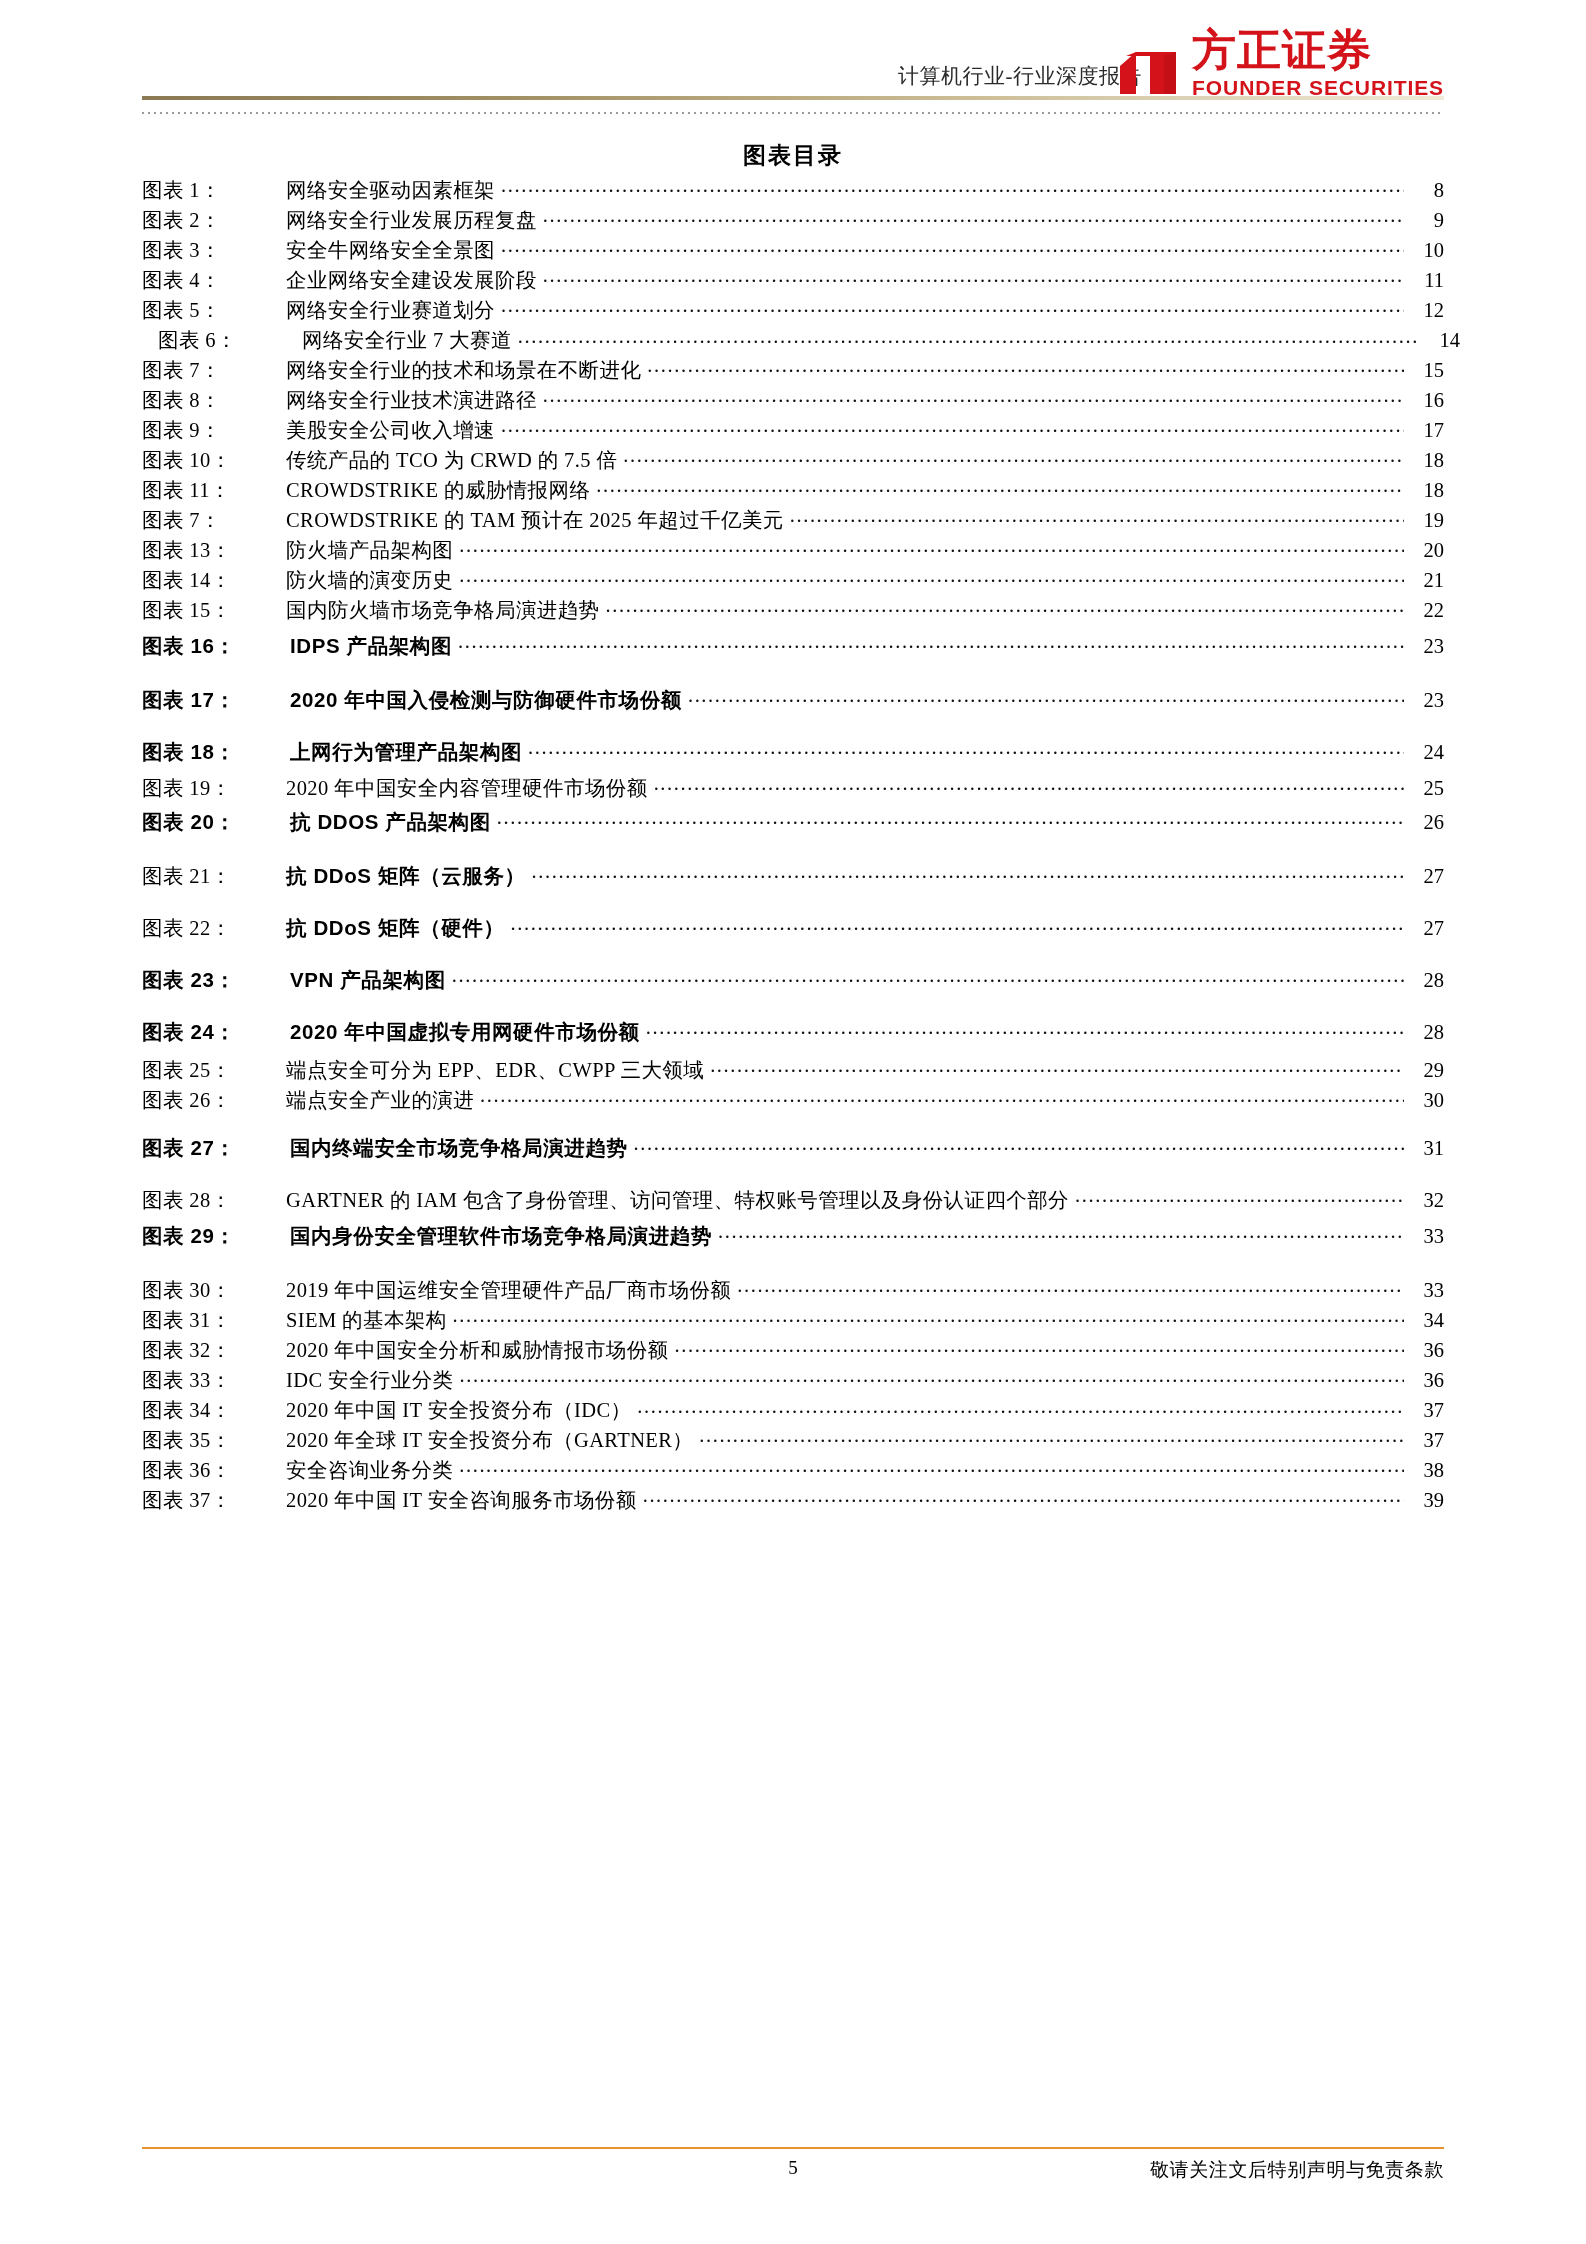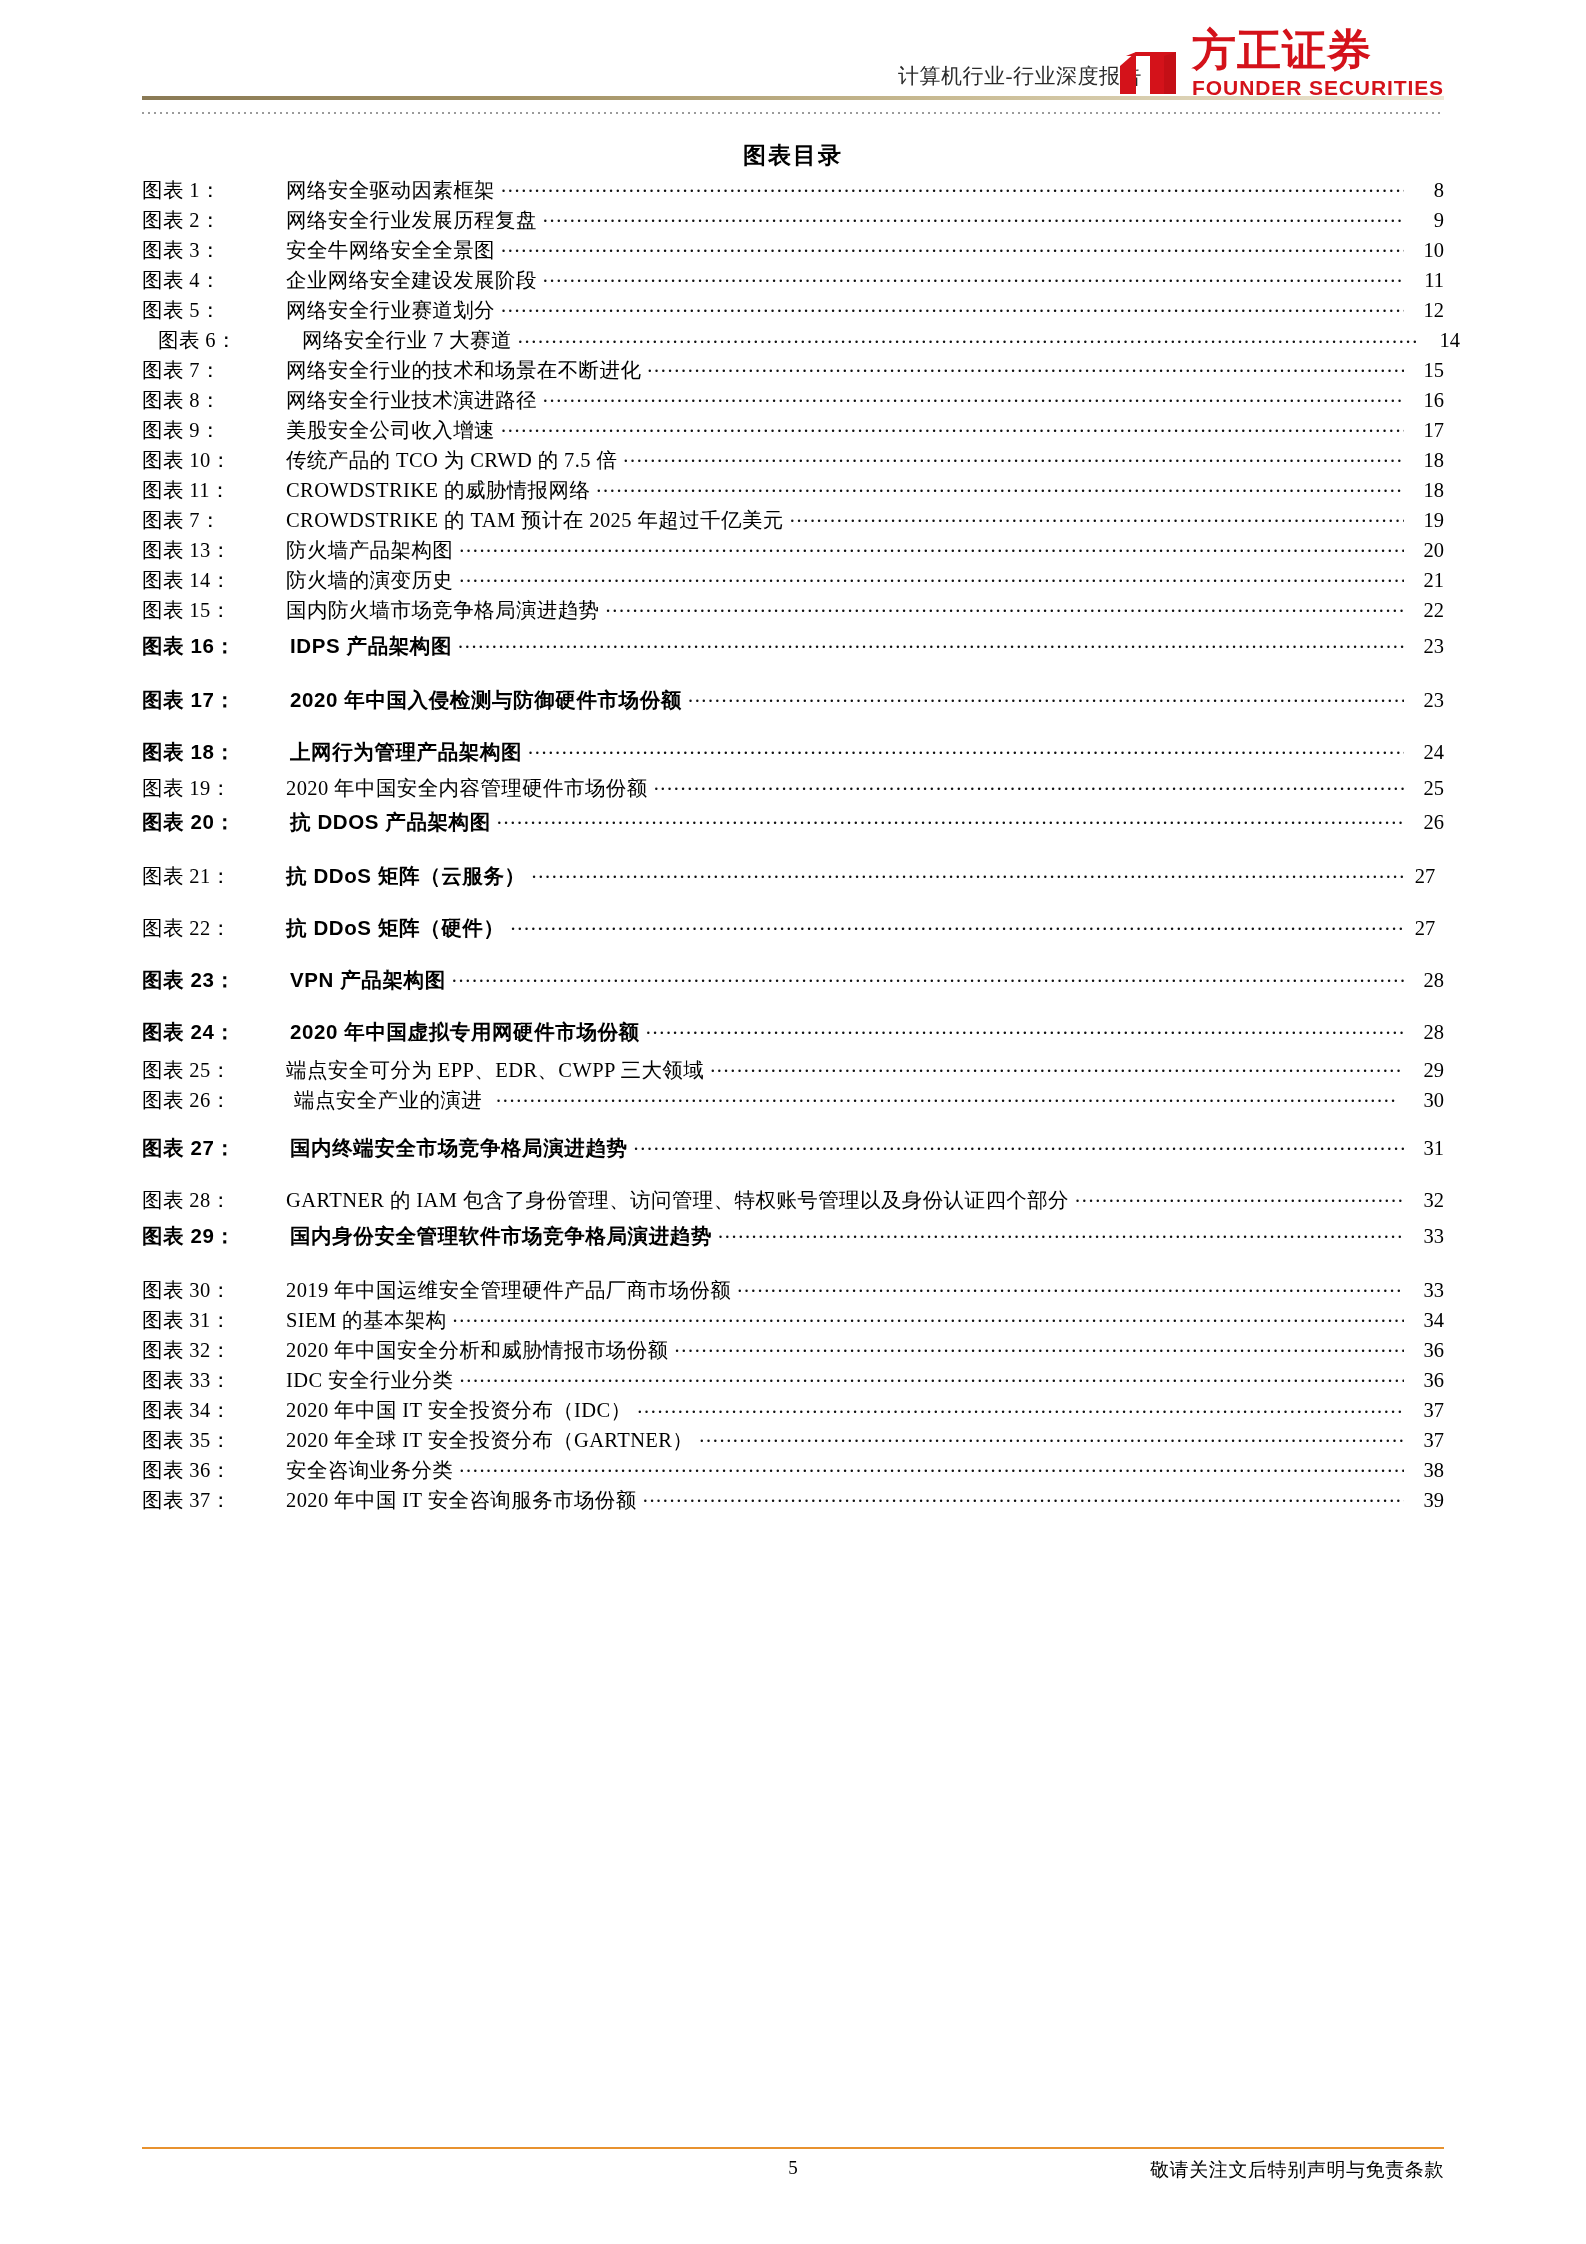--- a/index.html
+++ b/index.html
@@ -199,21 +199,20 @@
     font-weight: normal;
   }
   .row-mixed .toc-text {
     font-family: "Liberation Sans", "DejaVu Sans", sans-serif;
     font-weight: bold;
     letter-spacing: 0.6px;
   }
   .row-mixed .toc-page {
     font-family: "Liberation Serif", "DejaVu Serif", serif;
     font-weight: normal;
-    text-align: center;
   }
 
   
   .footer-rule {
     position: absolute;
     left: 142px;
     top: 2147px;
     width: 1302px;
     height: 2px;
     background: #e8922f;
@@ -418,21 +417,21 @@
         <span class="toc-text">2020 年中国虚拟专用网硬件市场份额</span>
         <span class="toc-leader"></span>
         <span class="toc-page">28</span>
       </div>
       <div class="toc-row row-regular" style="position: absolute; left: 0px; top: 880px; width: 100%;">
         <span class="toc-label">图表 25：</span>
         <span class="toc-text">端点安全可分为 EPP、EDR、CWPP 三大领域</span>
         <span class="toc-leader"></span>
         <span class="toc-page">29</span>
       </div>
-      <div class="toc-row row-regular" style="position: absolute; left: 0px; top: 910px; width: 100%; gap: 8px;">
+      <div class="toc-row row-regular" style="position: absolute; left: 0px; top: 910px; width: 100%;">
         <span class="toc-label">图表 26：</span>
         <span class="toc-text">端点安全产业的演进</span>
         <span class="toc-leader"></span>
         <span class="toc-page">30</span>
       </div>
       <div class="toc-row row-bold" style="position: absolute; left: 0px; top: 958px; width: 100%;">
         <span class="toc-label">图表 27：</span>
         <span class="toc-text">国内终端安全市场竞争格局演进趋势</span>
         <span class="toc-leader"></span>
         <span class="toc-page">31</span>

